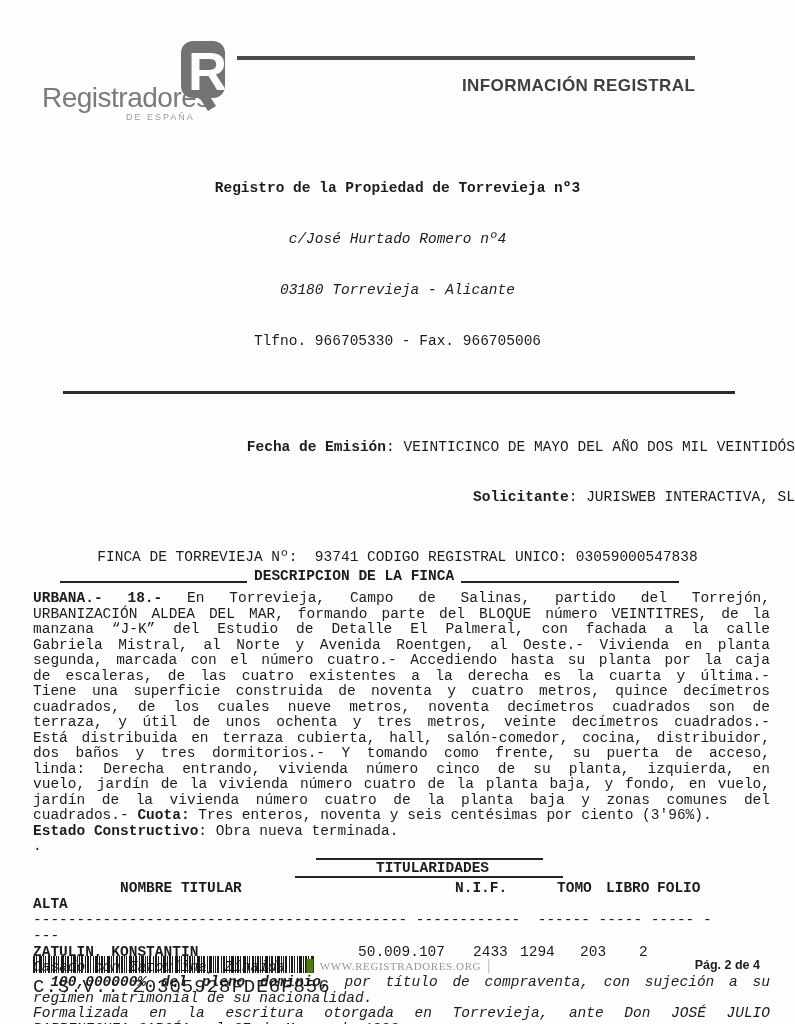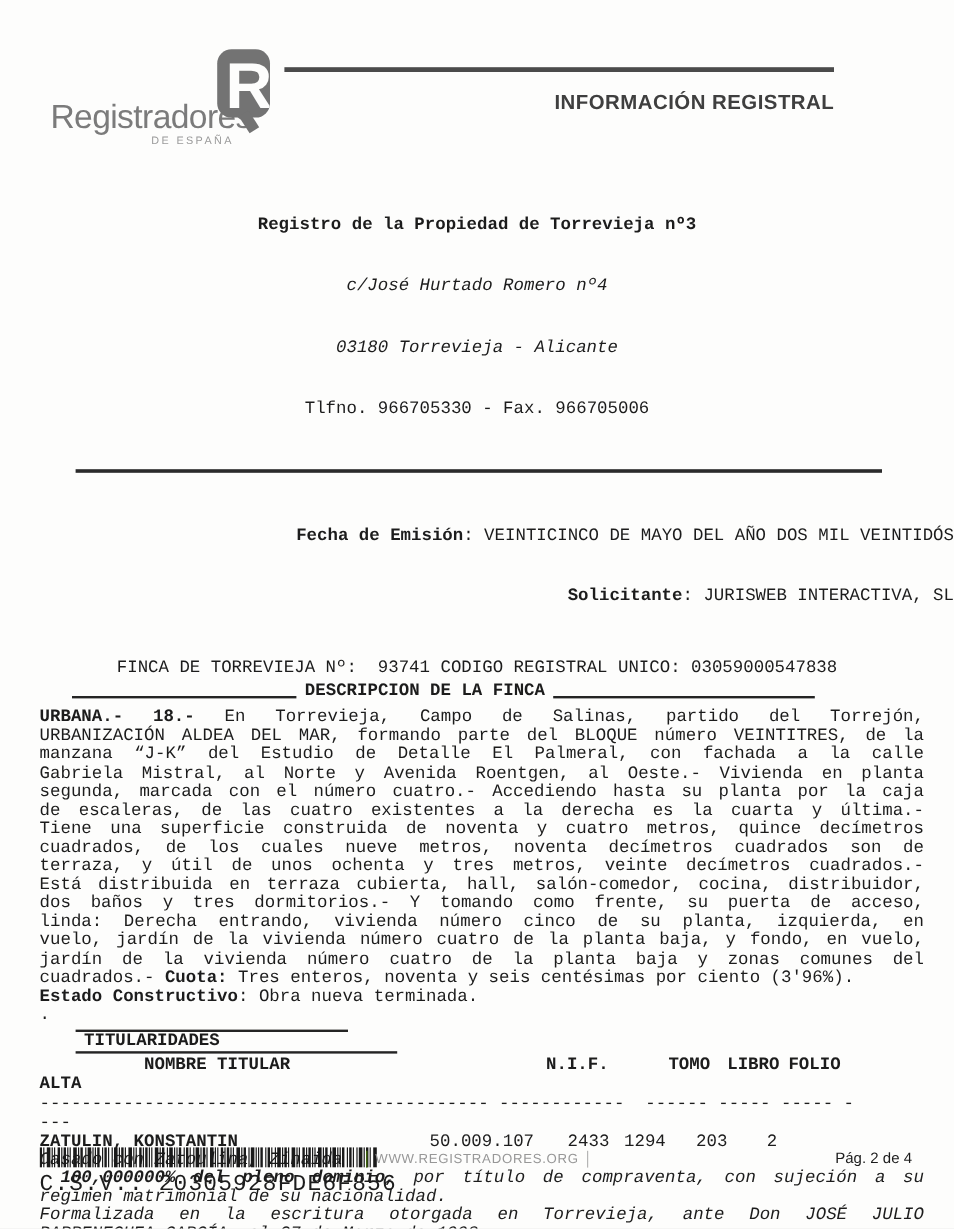--- a/index.html
+++ b/index.html
@@ -30,21 +30,21 @@
   
   .addr{margin-top:6px;text-align:center;line-height:17px;white-space:pre;}
   .addr .b{font-weight:bold;}
   .addr .i{font-style:italic;}
   .rule-full{margin:7px 0 0 63px;width:672px;height:0;border-top:3px solid #2b2b2b;}
   
   .emission{margin-top:12px;text-align:right;line-height:16.5px;white-space:pre;}
   .emission .lab{font-weight:bold;}
   .finca{margin-top:11px;text-align:center;white-space:pre;}
   
-  .sec-head{display:flex;align-items:flex-start;height:16px;margin-top:3px;}
+  .sec-head{display:flex;align-items:center;height:16px;margin-top:3px;}
   .sec-head .rule{border-bottom:2px solid #242424;height:12px;}
   .sec-head .lab{font-weight:bold;padding:0 7px;line-height:16px;}
   .sec-head.desc{margin-left:60px;}
   .sec-head.desc .rl{width:187px;} .sec-head.desc .rr{width:218px;}
   .sec-head.tit{margin-left:63px;flex-direction:column;}
   .sec-head.tit .rl{width:227px;} .sec-head.tit .rr{width:268px;}
   .sec-head.tit .lab{padding-right:0;}
   
   .blk{margin-left:33px;width:737px;}
   .body-desc{margin-top:7px;}
@@ -61,25 +61,25 @@
   .trow.th span{font-weight:bold;}
   .p-name{left:87px;text-align:center;} .p-nif{left:422px;} .p-tomo{left:524px;}
   .p-libro{left:573px;} .p-folio{left:624px;}
   .v-name{left:0;font-weight:bold;} .v-nif{left:325px;} .v-tomo{left:440px;}
   .v-libro{left:487px;} .v-folio{left:547px;} .v-alta{left:606px;}
   
   .footer{position:absolute;left:0;top:950px;width:795px;height:60px;}
   .bc{position:absolute;left:33px;top:6px;}
   .csv{position:absolute;left:33px;top:26px;font-weight:normal;font-size:19px;letter-spacing:1px;}
   .site{position:absolute;left:50%;transform:translateX(-50%);top:9px;
-    font-family:Liberation Sans, sans-serif;font-size:11px;color:#979797;
-    letter-spacing:0.6px;border-left:1px solid #4d7c0f;border-right:1px solid #b5b5b5;
+    font-family:Liberation Serif, serif;font-size:11px;color:#979797;
+    letter-spacing:0.6px;border-left:7px solid #4d7c0f;border-right:1px solid #b5b5b5;
     padding:1px 7px;}
   .pag{position:absolute;right:35px;top:8px;
-    font-family:"Liberation Sans",sans-serif;font-size:12.5px;font-weight:normal;color:#1b1b1b;}
+    font-family:"Liberation Sans",sans-serif;font-size:12.5px;font-weight:bold;color:#1b1b1b;}
 </style>
 </head>
 <body>
 
 <div class="page">
 
   <div class="hdr">
     <div class="brand">Registradores</div>
     <div class="brand-sub">DE ESPAÑA</div>
     <div class="rmark">

